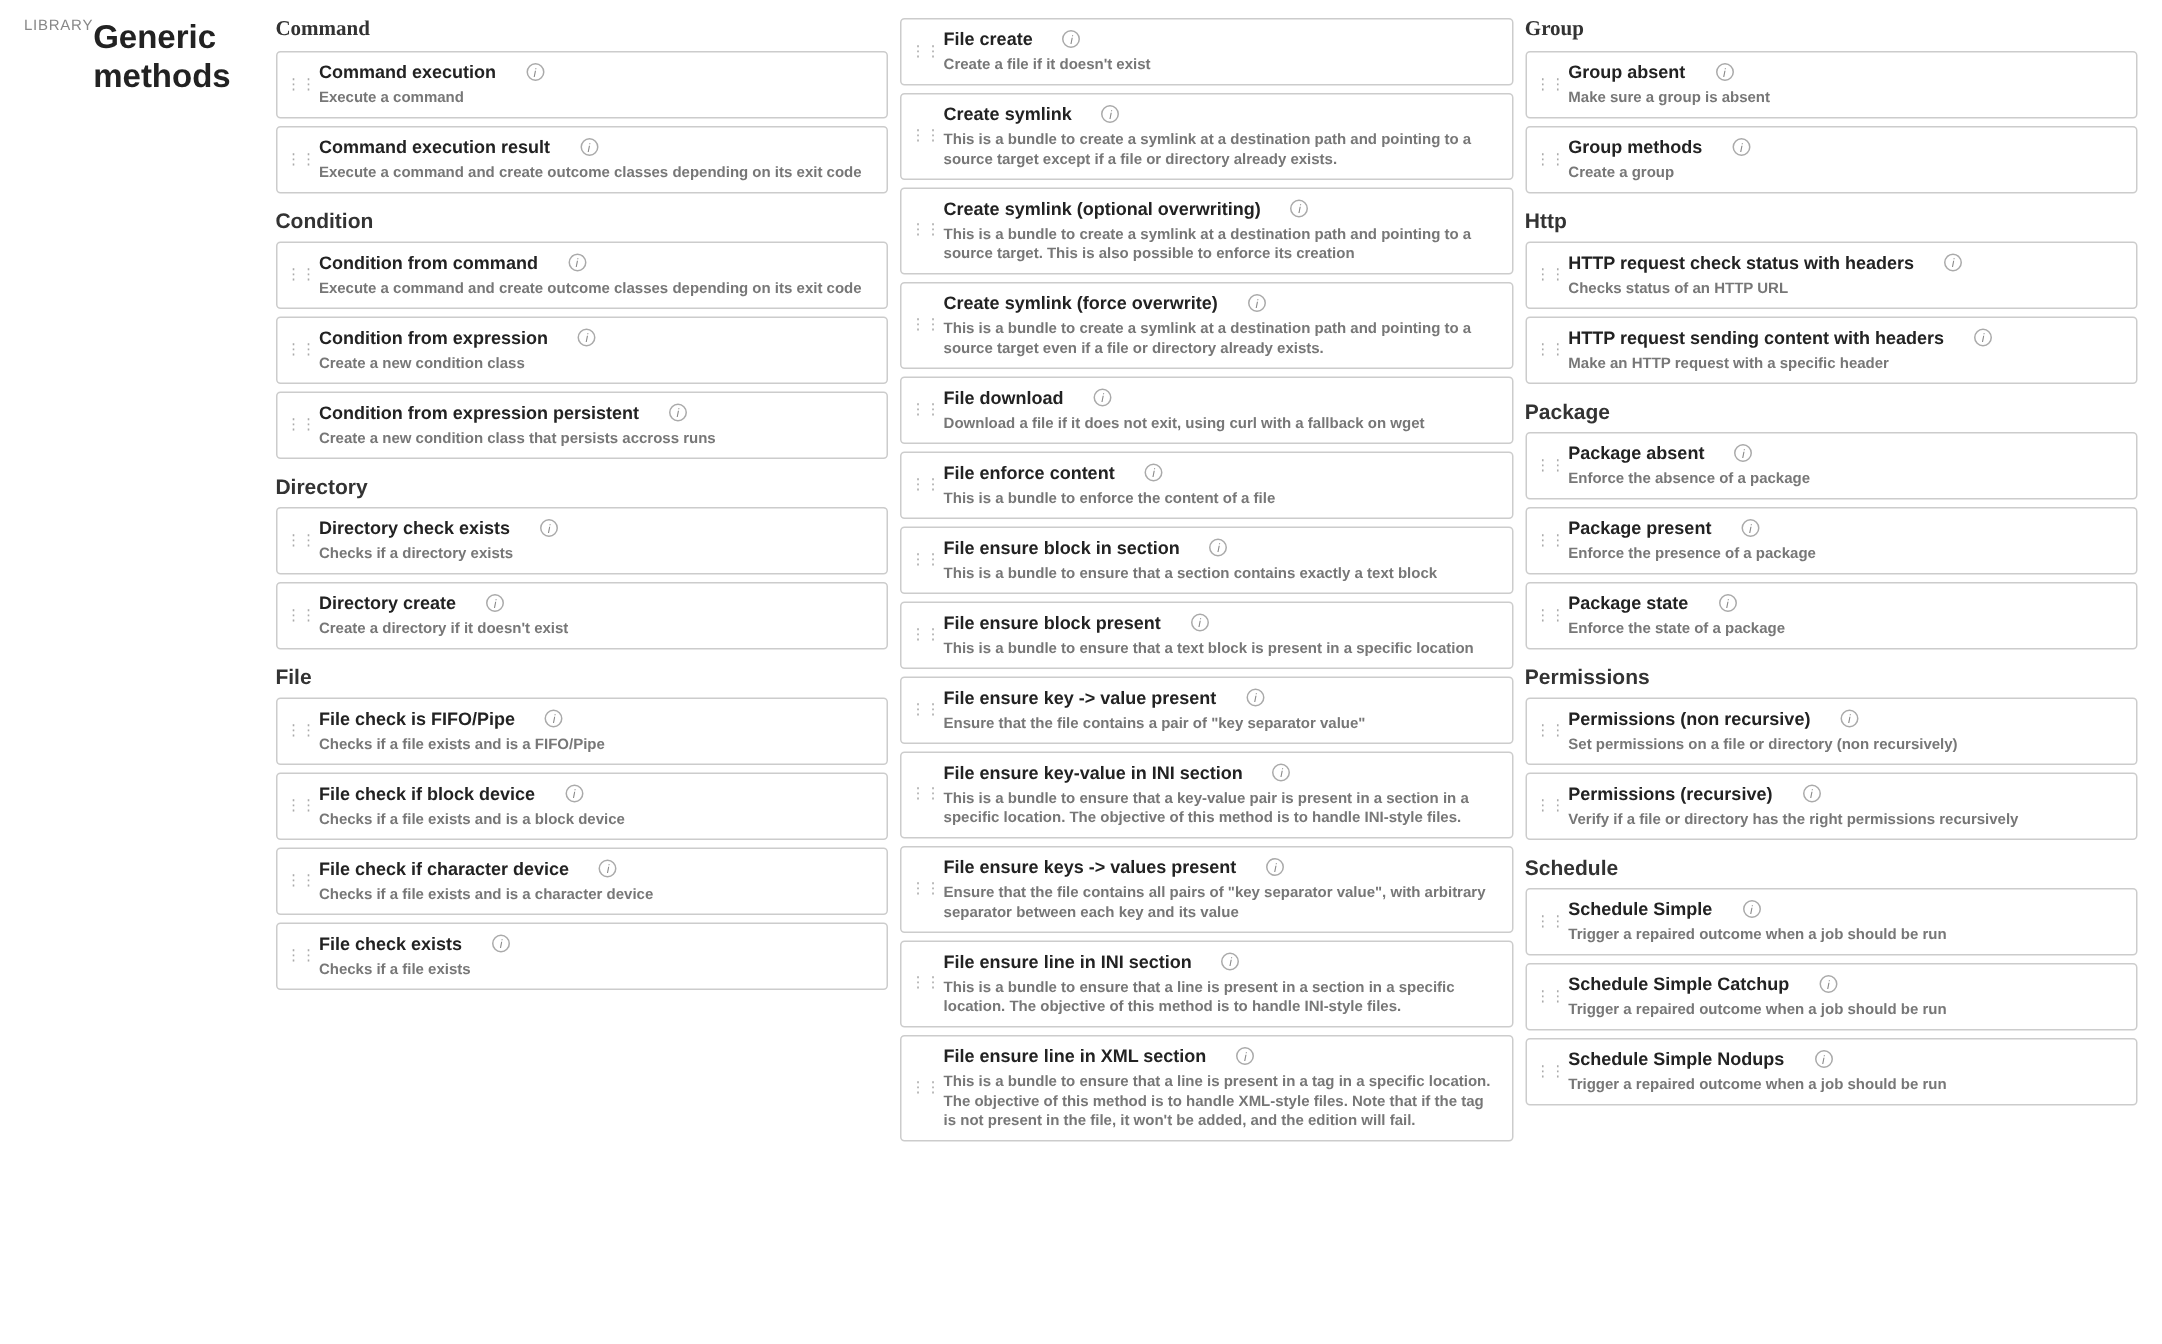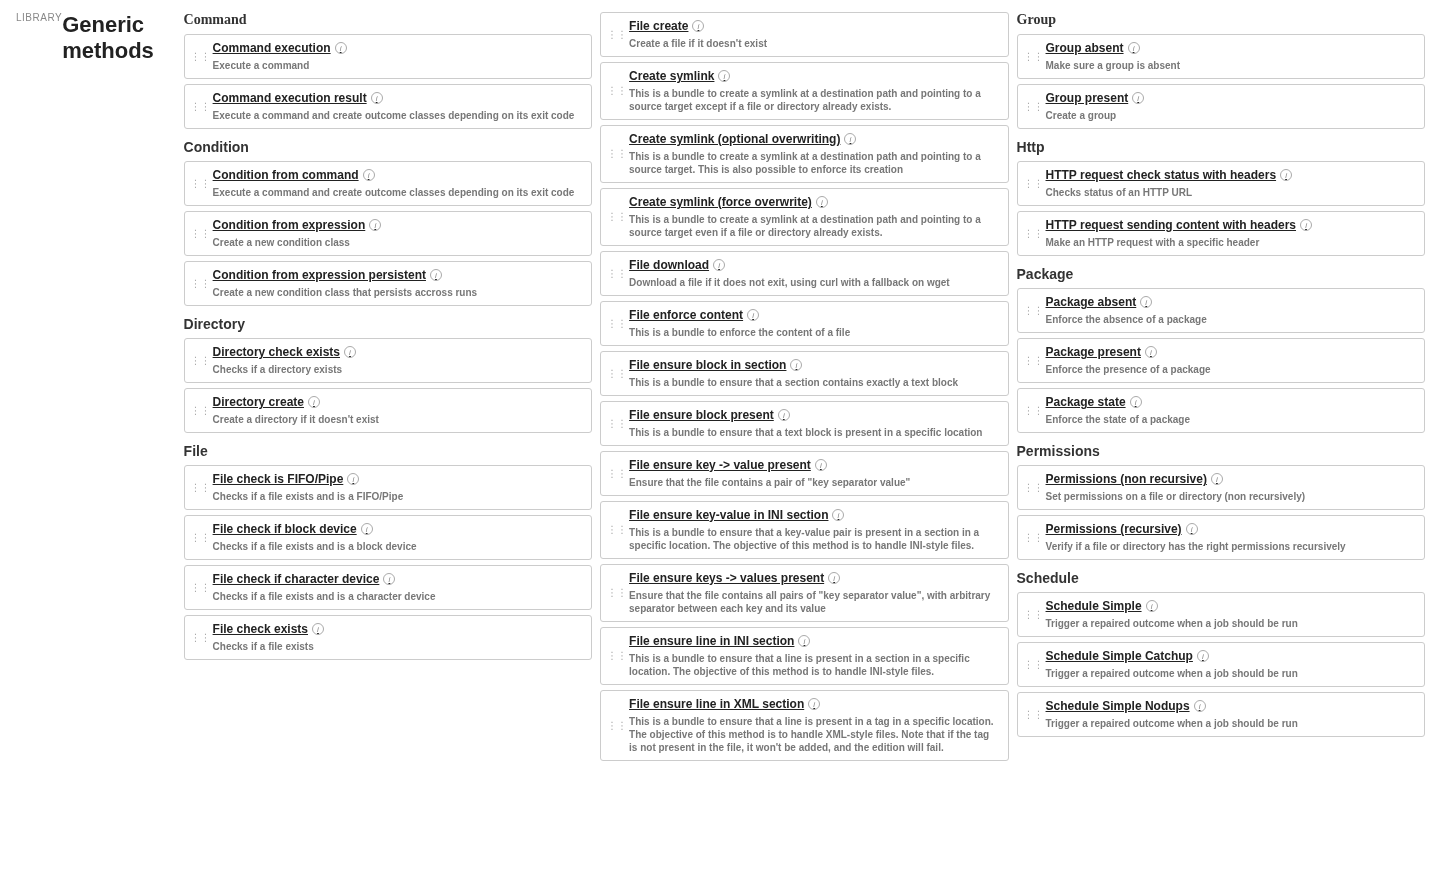--- a/index.html
+++ b/index.html
@@ -65,22 +65,21 @@
       color: #aaa;
       font-size: 10px;
       line-height: 1;
     }
     .method-name {
       font-size: 12px;
       font-weight: bold;
       color: #222;
       display: flex;
       align-items: center;
-      gap: 4px;
-      text-decoration: underline;
+      gap: 20px;
     }
     .info-icon {
       display: inline-block;
       width: 12px;
       height: 12px;
       border-radius: 50%;
       border: 1px solid #aaa;
       color: #888;
       font-size: 8px;
       text-align: center;
@@ -315,21 +314,21 @@
           <div class="drag-handle">⋮⋮</div>
           <div class="method-name">
             <span>Group absent</span>
             <span class="info-icon">i</span>
           </div>
           <div class="method-desc">Make sure a group is absent</div>
         </div>
         <div class="method-card">
           <div class="drag-handle">⋮⋮</div>
           <div class="method-name">
-            <span>Group present</span>
+            <span>Group methods</span>
             <span class="info-icon">i</span>
           </div>
           <div class="method-desc">Create a group</div>
         </div>
         <div class="section-heading">Http</div>
         <div class="method-card">
           <div class="drag-handle">⋮⋮</div>
           <div class="method-name">
             <span>HTTP request check status with headers</span>
             <span class="info-icon">i</span>

